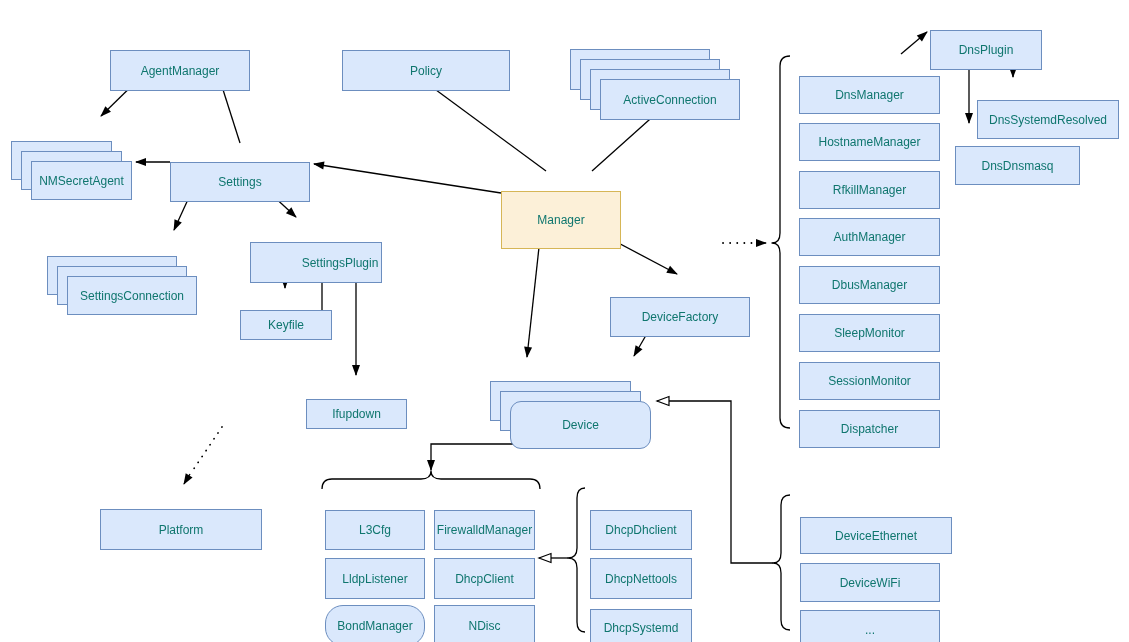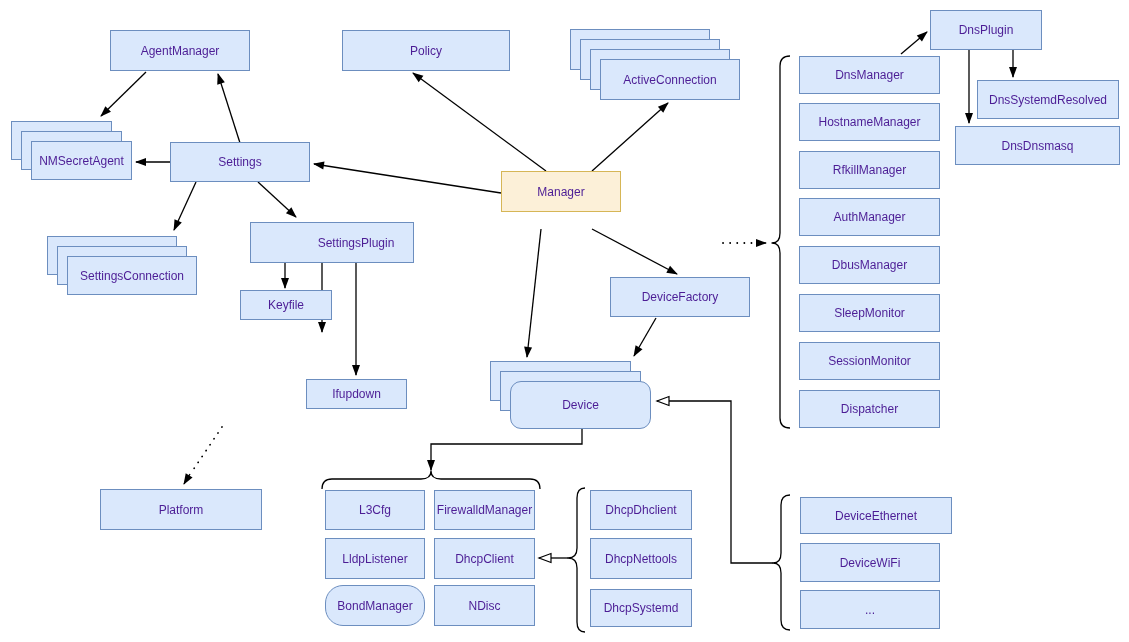--- a/index.html
+++ b/index.html
@@ -13,24 +13,25 @@
   #edge-layer {
     position:absolute; left:0; top:0; width:1129px; height:642px;
     z-index:0;
   }
   .node {
     position:absolute;
     box-sizing:border-box;
     background:#dae8fc;
     border:1px solid #6c8ebf;
     display:flex; align-items:center; justify-content:center;
-    font-size:12px; color:#4c1d95;
+    font-size:12px; color:#0f766e;
     text-align:right;
     z-index:1;
     white-space:nowrap;
+    margin-top:20px;
   }
   .node.highlight {
     background:#fcf0d8;
     border:1px solid #d6b656;
   }
   .edge { fill:none; stroke:#000; stroke-width:1.3; }
   .edge.dotted { stroke-width:1.8; stroke-dasharray:0.1 7; stroke-linecap:round; }
   .brace { fill:none; stroke:#000; stroke-width:1.3; stroke-linejoin:round; }
 </style>
 </head>
@@ -83,35 +84,35 @@
     <div class="node" style="left: 342px; top: 30px; width: 168px; height: 41px;">Policy</div>
     <div class="node" style="left: 570px; top: 29px; width: 140px; height: 41px;"></div>
     <div class="node" style="left: 580px; top: 39px; width: 140px; height: 41px;"></div>
     <div class="node" style="left: 590px; top: 49px; width: 140px; height: 41px;"></div>
     <div class="node" style="left: 600px; top: 59px; width: 140px; height: 41px;">ActiveConnection</div>
     <div class="node" style="left: 930px; top: 10px; width: 112px; height: 40px;">DnsPlugin</div>
     <div class="node" style="left: 11px; top: 121px; width: 101px; height: 39px;"></div>
     <div class="node" style="left: 21px; top: 131px; width: 101px; height: 39px;"></div>
     <div class="node" style="left: 31px; top: 141px; width: 101px; height: 39px;">NMSecretAgent</div>
     <div class="node" style="left: 170px; top: 142px; width: 140px; height: 40px;">Settings</div>
-    <div class="node highlight" style="left: 501px; top: 171px; width: 120px; height: 41px;">Manager</div>
+    <div class="node highlight" style="left: 501px; top: 171px; width: 120px; height: 58px;">Manager</div>
     <div class="node" style="left: 977px; top: 80px; width: 142px; height: 39px;">DnsSystemdResolved</div>
-    <div class="node" style="left: 955px; top: 126px; width: 165px; height: 39px;">DnsDnsmasq</div>
+    <div class="node" style="left: 955px; top: 126px; width: 125px; height: 39px;">DnsDnsmasq</div>
     <div class="node" style="left: 799px; top: 56px; width: 141px; height: 38px;">DnsManager</div>
     <div class="node" style="left: 799px; top: 103px; width: 141px; height: 38px;">HostnameManager</div>
     <div class="node" style="left: 799px; top: 151px; width: 141px; height: 38px;">RfkillManager</div>
     <div class="node" style="left: 799px; top: 198px; width: 141px; height: 38px;">AuthManager</div>
     <div class="node" style="left: 799px; top: 246px; width: 141px; height: 38px;">DbusManager</div>
     <div class="node" style="left: 799px; top: 294px; width: 141px; height: 38px;">SleepMonitor</div>
     <div class="node" style="left: 799px; top: 342px; width: 141px; height: 38px;">SessionMonitor</div>
     <div class="node" style="left: 799px; top: 390px; width: 141px; height: 38px;">Dispatcher</div>
     <div class="node" style="left: 47px; top: 236px; width: 130px; height: 39px;"></div>
     <div class="node" style="left: 57px; top: 246px; width: 130px; height: 39px;"></div>
     <div class="node" style="left: 67px; top: 256px; width: 130px; height: 39px;">SettingsConnection</div>
-    <div class="node" style="left: 250px; top: 222px; width: 164px; height: 41px; padding-left: 48px;">SettingsPlugin</div>
+    <div class="node" style="left: 250px; top: 222px; width: 132px; height: 41px; padding-left: 48px;">SettingsPlugin</div>
     <div class="node" style="left: 240px; top: 290px; width: 92px; height: 30px;">Keyfile</div>
     <div class="node" style="left: 610px; top: 277px; width: 140px; height: 40px;">DeviceFactory</div>
     <div class="node" style="left: 306px; top: 379px; width: 101px; height: 30px;">Ifupdown</div>
     <div class="node" style="left: 490px; top: 361px; width: 141px; height: 40px;"></div>
     <div class="node" style="left: 500px; top: 371px; width: 141px; height: 40px;"></div>
     <div class="node" style="left: 510px; top: 381px; width: 141px; height: 48px; border-radius: 11px;">Device</div>
     <div class="node" style="left: 100px; top: 489px; width: 162px; height: 41px;">Platform</div>
     <div class="node" style="left: 325px; top: 490px; width: 100px; height: 40px;">L3Cfg</div>
     <div class="node" style="left: 434px; top: 490px; width: 101px; height: 40px;">FirewalldManager</div>
     <div class="node" style="left: 325px; top: 538px; width: 100px; height: 41px;">LldpListener</div>

